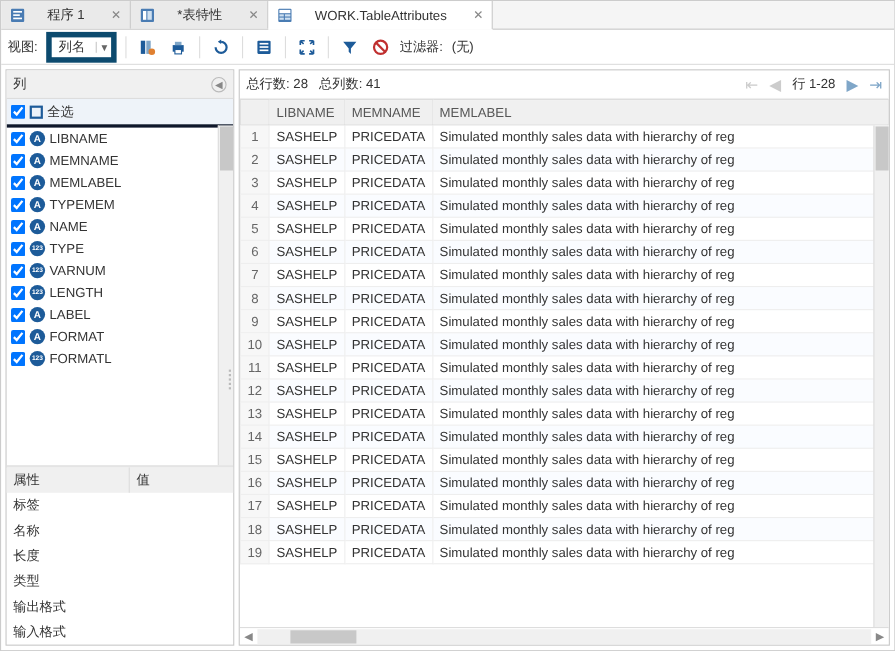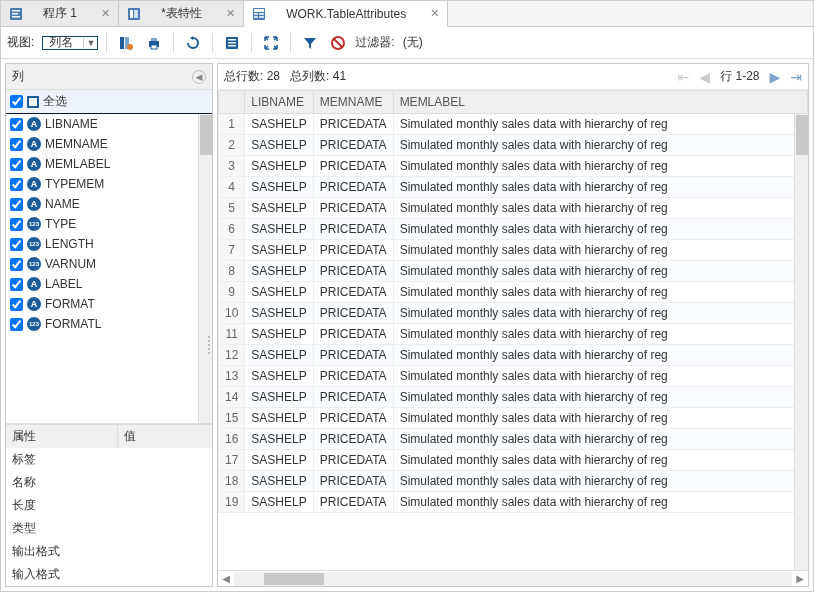--- a/index.html
+++ b/index.html
@@ -4,32 +4,32 @@
 <style>
 * { box-sizing: border-box; margin: 0; padding: 0; }
 body { font-family: "Microsoft YaHei", Arial, sans-serif; font-size: 12px; color: #333; background: #fff; width: 814px; height: 592px; overflow: hidden; border: 1px solid #ccc; }
 .tabs { display: flex; height: 26px; border-bottom: 1px solid #c8c8c8; background: #f5f5f5; }
 .tab { display: flex; align-items: center; padding: 0 8px; border-right: 1px solid #c8c8c8; gap: 20px; cursor: pointer; background: #eaeaea; }
 .tab.active { background: #fff; border-bottom: 1px solid #fff; margin-bottom: -1px; }
 .tab .tab-icon { width: 14px; height: 14px; display: inline-flex; align-items: center; justify-content: center; }
 .tab .x { color: #888; font-size: 11px; margin-left: 4px; cursor: pointer; }
 .toolbar { display: flex; align-items: center; height: 32px; padding: 0 6px; gap: 6px; border-bottom: 1px solid #ddd; }
 .toolbar .label { margin-right: 2px; }
-.dropdown { display: flex; align-items: center; border: 1px solid #0c4a6e; height: 14px; }
+.dropdown { display: flex; align-items: center; border: 5px solid #0c4a6e; height: 28px; }
 .dropdown .val { padding: 0 6px; min-width: 40px; }
 .dropdown .arrow { border-left: 1px solid #c8c8c8; width: 14px; text-align: center; color: #666; font-size: 9px; }
 .tbtn { width: 22px; height: 22px; display: flex; align-items: center; justify-content: center; cursor: pointer; color: #1d5b99; }
 .sep { width: 1px; height: 20px; background: #ddd; margin: 0 2px; }
 .body { display: flex; height: calc(100% - 58px); }
 .left { width: 208px; border: 1px solid #c8c8c8; margin: 4px 0 4px 4px; display: flex; flex-direction: column; position: relative; }
 .left-hdr { background: #f0f0f0; border-bottom: 1px solid #ddd; padding: 4px 6px; display: flex; justify-content: space-between; align-items: center; }
 .collapse-btn { width: 14px; height: 14px; border: 1px solid #bbb; border-radius: 50%; display: flex; align-items: center; justify-content: center; font-size: 9px; color: #888; cursor: pointer; }
 .col-list { overflow-y: auto; flex: 1; border-bottom: 1px solid #ddd; position: relative; }
 .col-item { display: flex; align-items: center; padding: 3px 4px; gap: 4px; }
-.col-item.selall { background: #eef3f9; border-bottom: 1px solid #0f172a; }
+.col-item.selall { background: #eef3f9; border-bottom: 3px solid #0f172a; }
 .col-item input[type=checkbox] { width: 13px; height: 13px; }
 .type-ico { width: 14px; height: 14px; display: inline-flex; align-items: center; justify-content: center; border-radius: 50%; color: #fff; font-size: 9px; font-weight: bold; }
 .type-a { background: #1d5b99; }
 .type-n { background: #1d5b99; }
 .selall-ico { width: 12px; height: 12px; border: 2px solid #1d5b99; }
 .prop-grid { border-top: 1px solid #ddd; }
 .prop-hdr { display: flex; background: #f0f0f0; }
 .prop-hdr > div { padding: 3px 6px; }
 .prop-hdr > div:first-child { width: 112px; border-right: 1px solid #ddd; }
 .prop-row { display: flex; }
@@ -201,26 +201,26 @@
             <span>NAME</span>
           </div>
           <div class="col-item">
             <input type="checkbox" checked="" style="">
             <span class="type-ico type-n" style="font-size:6px">123</span>
             <span>TYPE</span>
           </div>
           <div class="col-item">
             <input type="checkbox" checked="" style="">
             <span class="type-ico type-n" style="font-size:6px">123</span>
+            <span>VARNUM</span>
+          </div>
+          <div class="col-item">
+            <input type="checkbox" checked="" style="">
+            <span class="type-ico type-n" style="font-size:6px">123</span>
             <span>LENGTH</span>
-          </div>
-          <div class="col-item">
-            <input type="checkbox" checked="" style="">
-            <span class="type-ico type-n" style="font-size:6px">123</span>
-            <span>VARNUM</span>
           </div>
           <div class="col-item">
             <input type="checkbox" checked="" style="">
             <span class="type-ico type-a" style="font-size:9px">A</span>
             <span>LABEL</span>
           </div>
           <div class="col-item">
             <input type="checkbox" checked="" style="">
             <span class="type-ico type-a" style="font-size:9px">A</span>
             <span>FORMAT</span>

